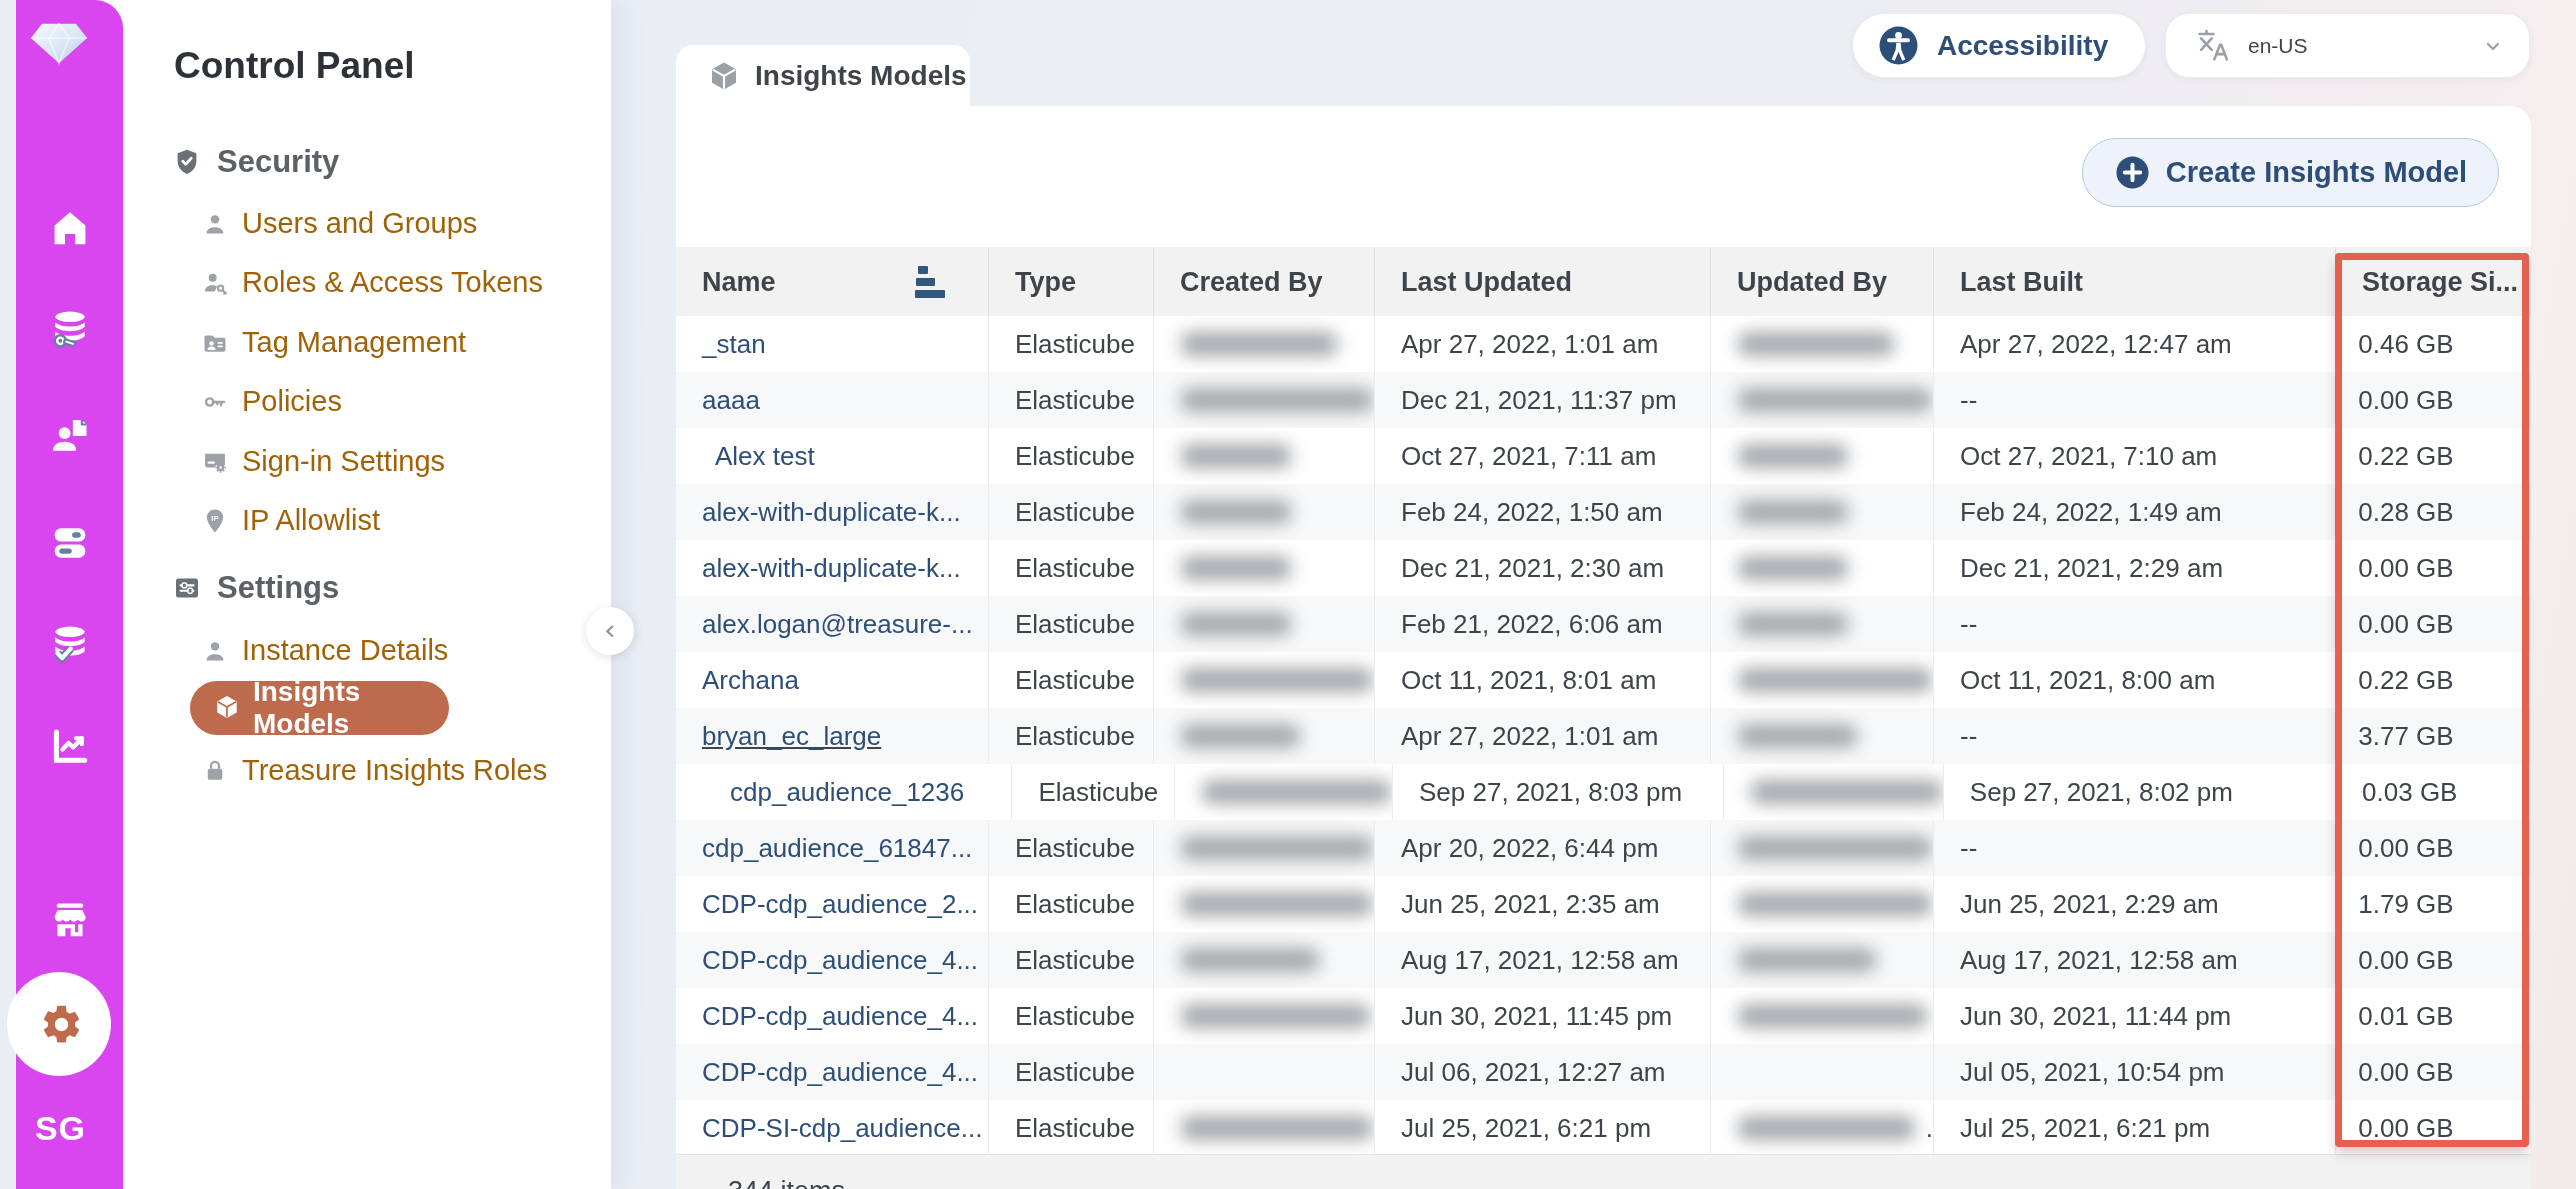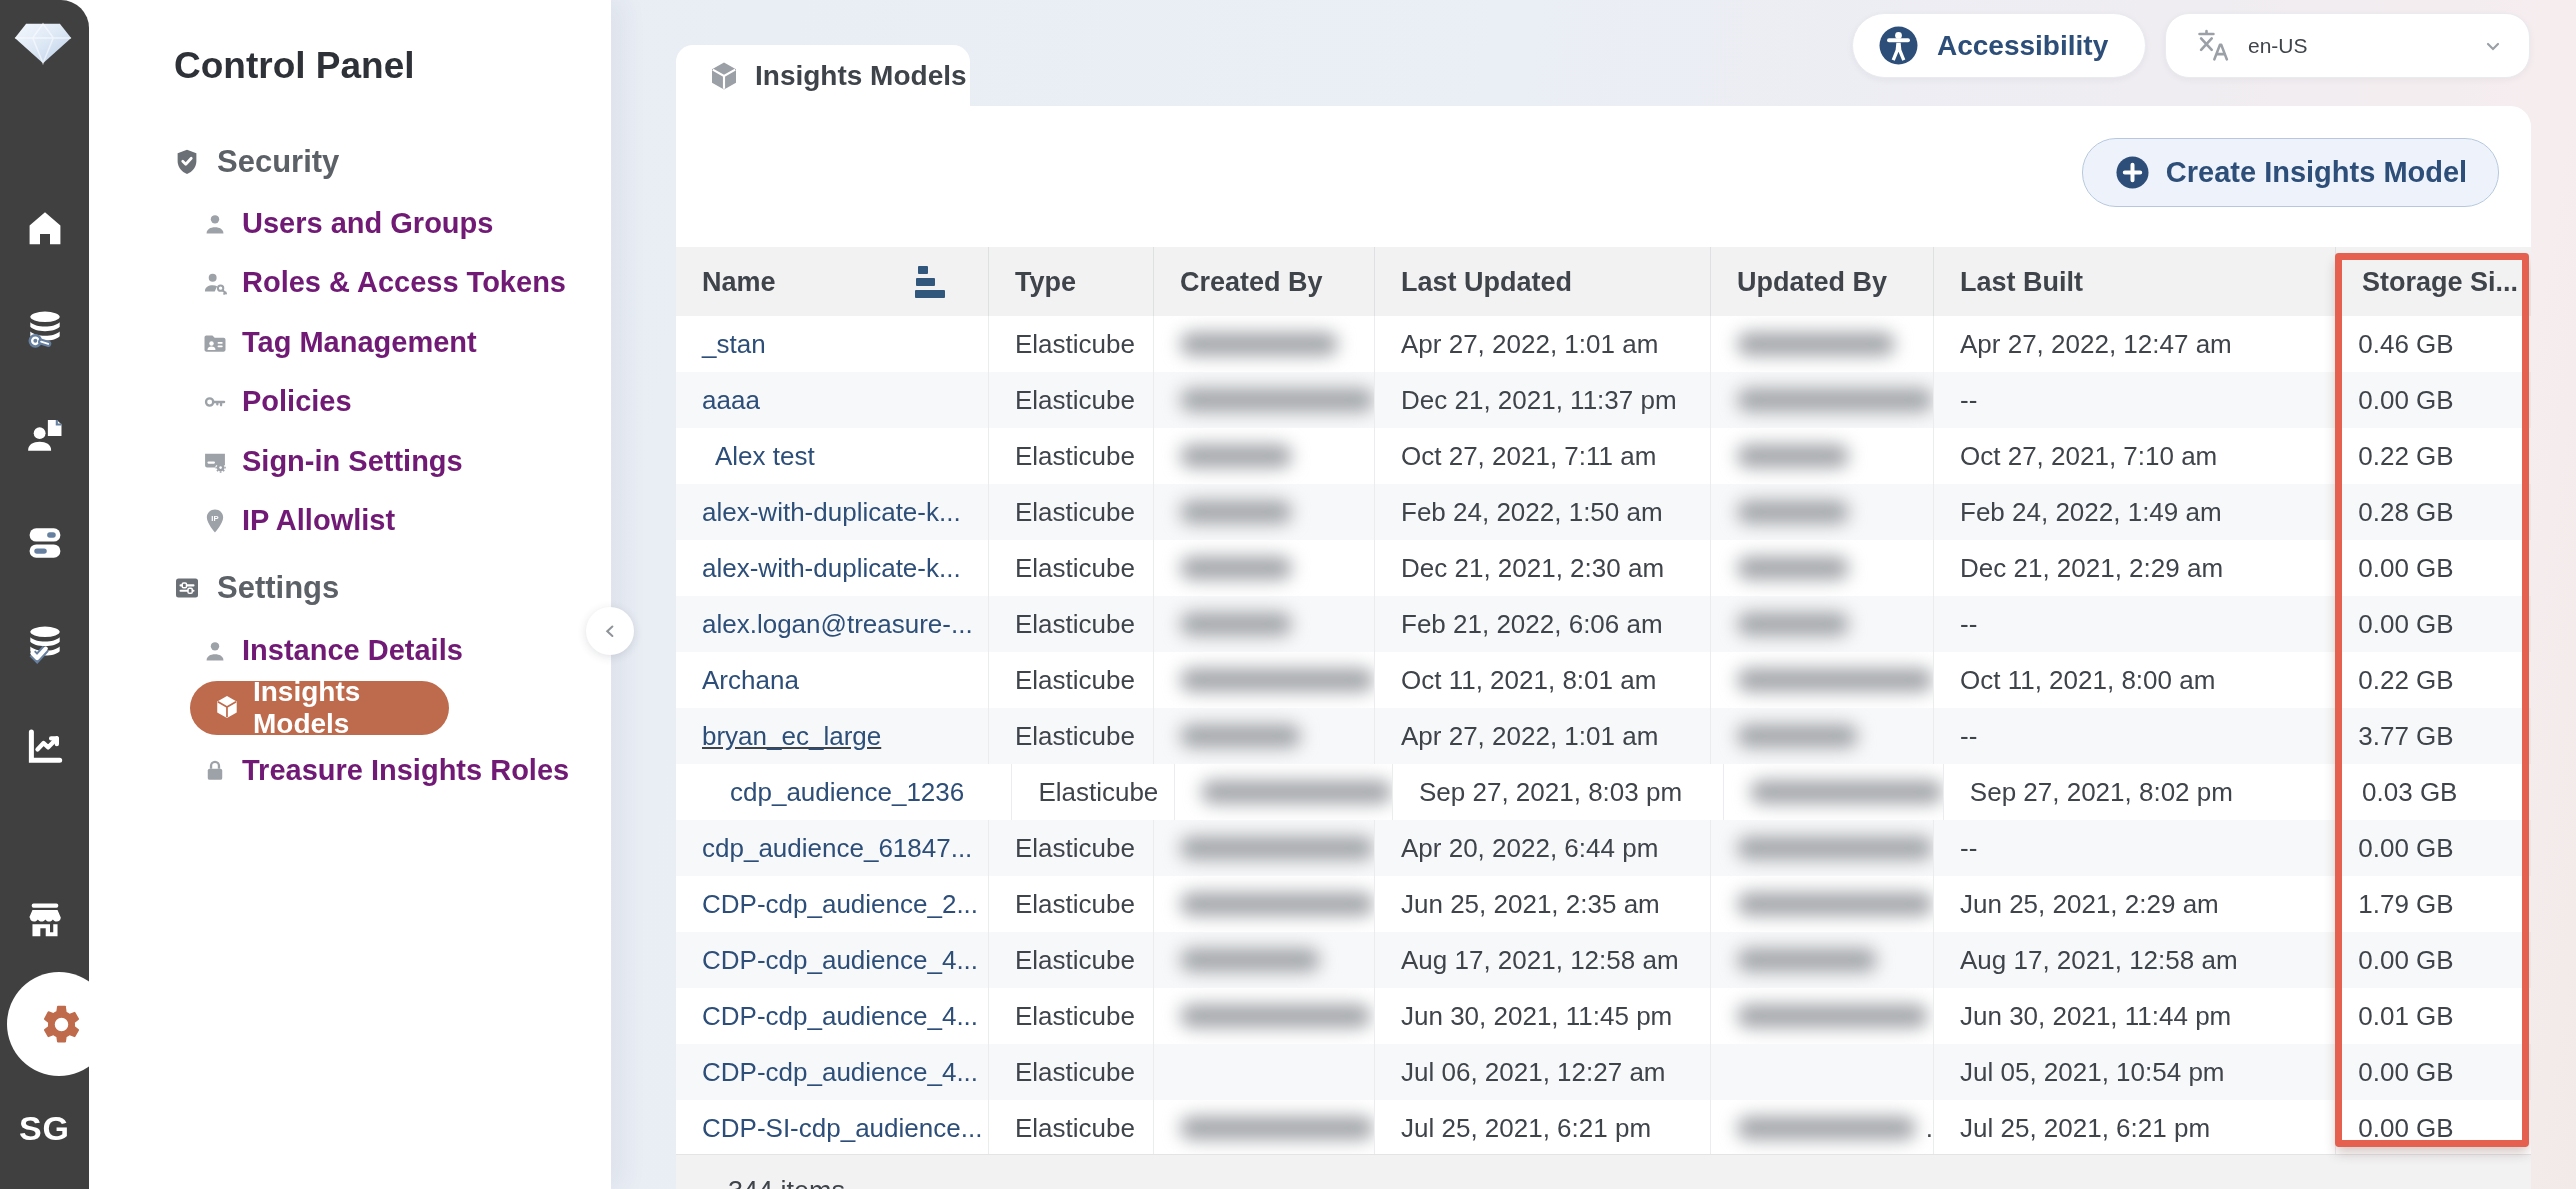--- a/index.html
+++ b/index.html
@@ -12,22 +12,22 @@
   svg { display:block; }
 
   
   .nav-panel {
     position:absolute; left:60px; top:0; width:551px; height:1189px;
     background:#fff; z-index:1;
     box-shadow: 13px 0 24px rgba(56,70,94,.06);
   }
   
   .rail {
-    position:absolute; left:0; top:0; width:89px; height:1189px;
-    background:#404040; border-radius:0 28px 0 0; z-index:2;
+    position:absolute; left:16px; top:0; width:107px; height:1189px;
+    background:#d946ef; border-radius:0 28px 0 0; z-index:2;
   }
   .rail-logo { position:absolute; left:13px; top:20.5px; width:60px; height:45px; }
   .rail-btn { position:absolute; left:50%; transform:translate(-50%,-50%); width:43px; height:43px; color:#fff; cursor:pointer; }
   .rail-notch {
     position:absolute; left:7.4px; top:972px; width:104px; height:104px;
     background:#fff; border-radius:50%; z-index:3;
   }
   .rail-gear { position:absolute; left:32px; top:30px; width:45px; height:45px; color:#BF6A4A; cursor:pointer; }
   .rail-initials {
     position:absolute; left:0; top:1109px; width:89px; text-align:center; z-index:4;
@@ -35,21 +35,21 @@
   }
 
   
   .sidebar { position:absolute; left:60px; top:0; width:551px; height:1189px; z-index:3; }
   .panel-title { position:absolute; left:114px; top:45px; font-size:37px; font-weight:bold; color:#2e3238; }
   .section-hdr { position:absolute; left:112px; display:flex; align-items:center; gap:15px; color:#5c6167; }
   .section-hdr .ic { width:30px; height:30px; color:#6b7076; }
   .section-hdr .lbl { font-size:31px; font-weight:bold; }
   .nav-item { position:absolute; left:141px; display:flex; align-items:center; gap:13px; cursor:pointer; }
   .nav-item .ic { width:28px; height:28px; color:#9da2a8; }
-  .nav-item .lbl { font-size:29px; color:#701a75;font-weight:bold; }
+  .nav-item .lbl { font-size:29px; color:#a16207; }
   .nav-pill {
     position:absolute; left:130px; top:681px; width:259px; height:54px;
     background:#BE6A4C; border-radius:27px; display:flex; align-items:center;
     padding-left:24px; gap:13px; cursor:pointer;
   }
   .nav-pill .ic { width:28px; height:28px; color:#fff; }
   .nav-pill .lbl { font-size:28px; font-weight:bold; color:#fff; }
   .collapse-btn {
     position:absolute; left:586px; top:607px; width:48px; height:48px; z-index:4;
     background:#fff; border-radius:50%; box-shadow:0 1.9px 9.3px rgba(40,50,70,.14);

